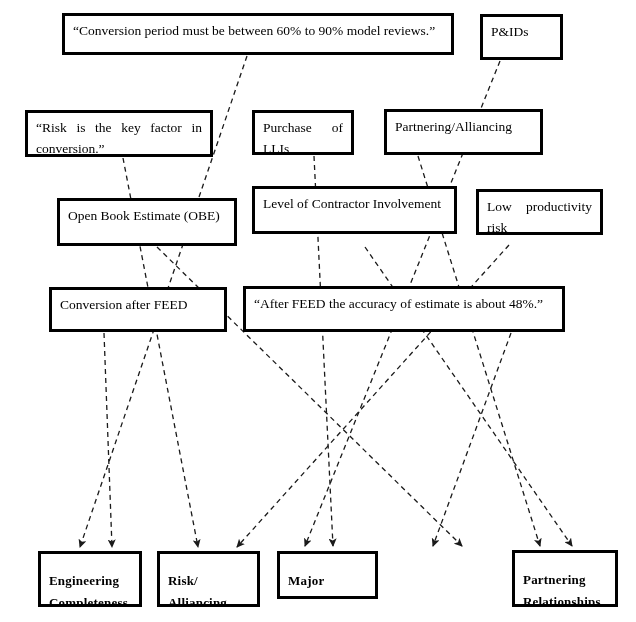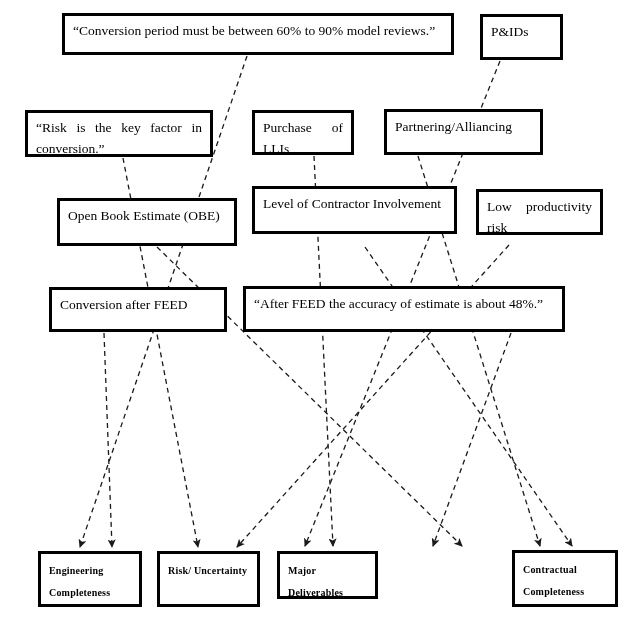--- a/index.html
+++ b/index.html
@@ -22,23 +22,23 @@
     color:#000000;
     font-size:13.5px;
     line-height:21px;
     padding:4px 8px 2px 8px;
     text-align:justify;
     z-index:2;
     overflow:hidden;
   }
   .node.bold{
     font-weight:bold;
-    font-size:10px;
+    font-size:13px;
     line-height:22px;
-    padding-top:6px;
+    padding-top:16px;
     text-align:left;
     letter-spacing:0.2px;
   }
 </style>
 </head>
 <body>
 
 <div id="canvas">
   <svg id="edge-layer" width="636" height="622" viewBox="0 0 636 622" xmlns="http://www.w3.org/2000/svg">
     <defs>
@@ -63,16 +63,16 @@
     <div class="node" style="left: 480px; top: 14px; width: 83px; height: 46px;">P&amp;IDs</div>
     <div class="node" style="left: 25px; top: 110px; width: 188px; height: 47px;">“Risk is the key factor in conversion.”</div>
     <div class="node" style="left: 252px; top: 110px; width: 102px; height: 45px;">Purchase of LLIs</div>
     <div class="node" style="left: 384px; top: 109px; width: 159px; height: 46px;">Partnering/Alliancing</div>
     <div class="node" style="left: 57px; top: 198px; width: 180px; height: 48px;">Open Book Estimate (OBE)</div>
     <div class="node" style="left: 252px; top: 186px; width: 205px; height: 48px;">Level of Contractor Involvement</div>
     <div class="node" style="left: 476px; top: 189px; width: 127px; height: 46px;">Low productivity risk</div>
     <div class="node" style="left: 37px; top: 287px; width: 178px; height: 45px; margin-left: 12px;">Conversion after FEED</div>
     <div class="node" style="left: 243px; top: 286px; width: 322px; height: 46px;">“After FEED the accuracy of estimate is about 48%.”</div>
     <div class="node bold" style="left: 38px; top: 551px; width: 104px; height: 56px;">Engineering Completeness</div>
-    <div class="node bold" style="left: 157px; top: 551px; width: 103px; height: 56px;">Risk/ Uncertainty</div>
+    <div class="node bold" style="left: 157px; top: 551px; width: 103px; height: 56px;">Risk/ Alliancing</div>
     <div class="node bold" style="left: 277px; top: 551px; width: 101px; height: 48px;">Major Deliverables</div>
-    <div class="node bold" style="left: 512px; top: 550px; width: 106px; height: 57px;">Contractual Completeness</div>
+    <div class="node bold" style="left: 512px; top: 550px; width: 106px; height: 57px;">Partnering Relationships</div>
   </div>
 
 </body></html>

